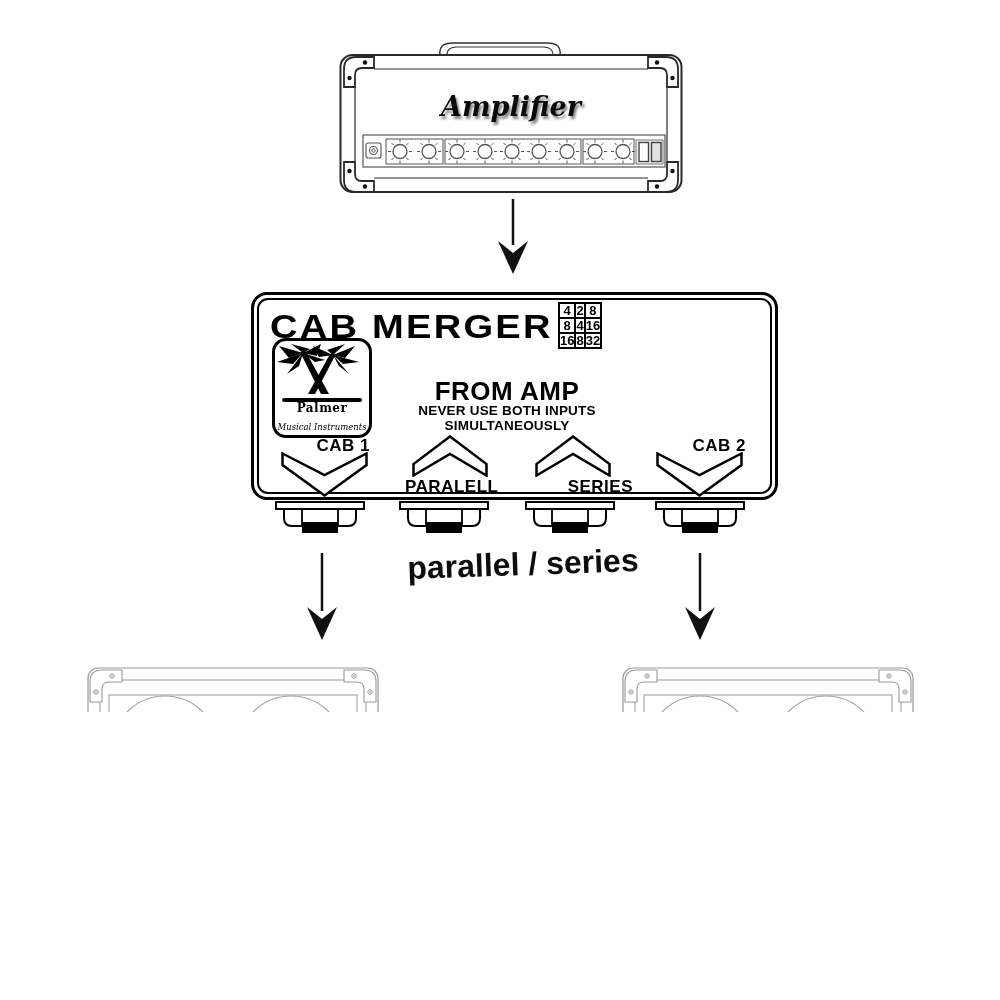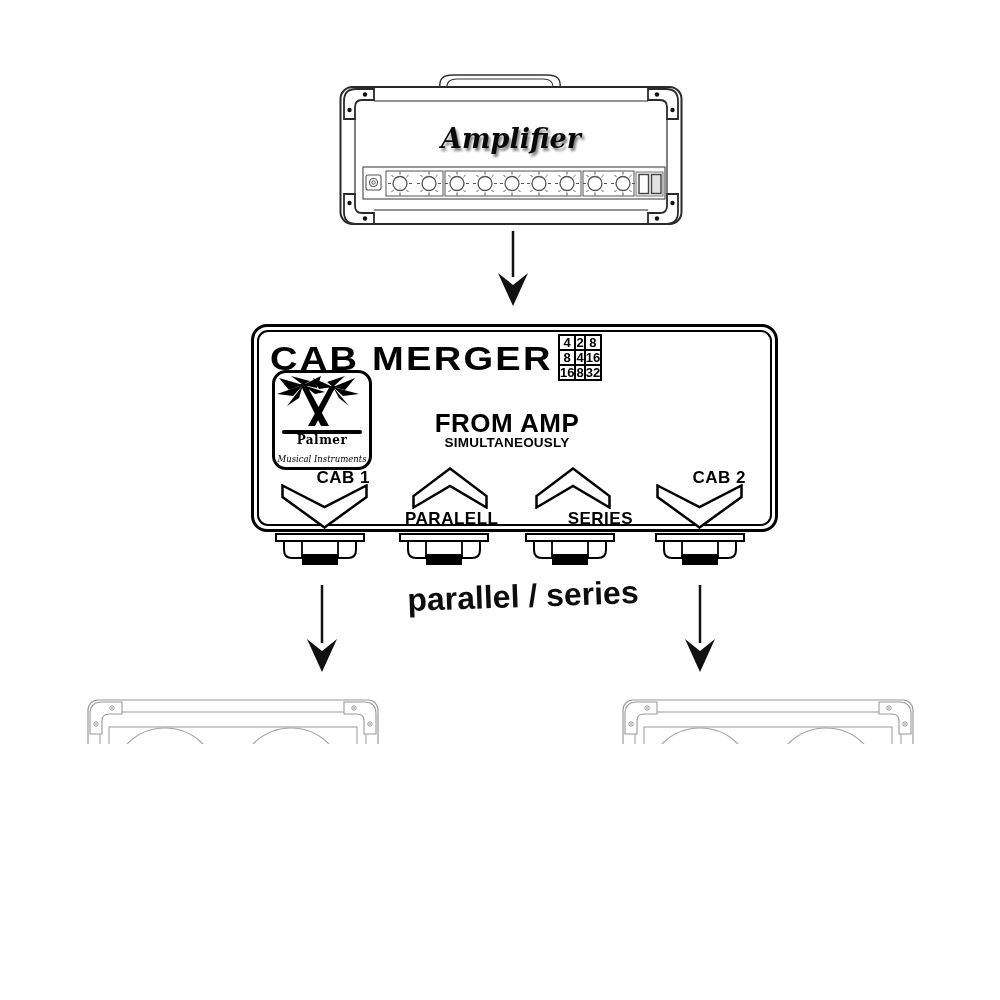--- a/index.html
+++ b/index.html
@@ -1,17 +1,17 @@
 <!DOCTYPE html>
 <html><head>
 <meta charset="utf-8">
 <style>
   html,body{margin:0;padding:0;background:#fff;}
   #stage{position:relative;width:1000px;height:712px;background:#fff;overflow:hidden;
-         font-family:"Liberation Sans",sans-serif;color:#000;margin-top:32px;}
+         font-family:"Liberation Sans",sans-serif;color:#000;}
   .abs{position:absolute;}
   svg{display:block;}
   
   .merger{left:251px;top:292px;width:521px;height:202px;border:3px solid #000;border-radius:16px;background:#fff;text-decoration:underline;}
   .merger-inner{position:absolute;inset:3px;border:2px solid #000;border-radius:11px;pointer-events:none;}
   .merger-title{left:16px;top:12px;font-size:34px;font-weight:bold;letter-spacing:2px;
                 transform:scaleX(1.12);transform-origin:left center;white-space:nowrap;}
   .logo{left:18px;top:43px;width:94px;height:94px;border:3.5px solid #000;border-radius:14px;background:#fff;}
   .logo-ground{position:absolute;left:7px;right:7px;top:57px;height:4px;background:#000;border-radius:2px;}
   .logo-brand{position:absolute;left:0;right:0;top:60px;text-align:center;
@@ -164,20 +164,21 @@
       <tr>
         <td>16</td>
         <td>8</td>
         <td>32</td>
       </tr>
     </tbody>
       </table>
 
     <div class="abs from-amp">
       <div class="big">FROM AMP</div>
+      <div class="warn">NEVER USE BOTH INPUTS</div>
       <div class="warn">SIMULTANEOUSLY</div>
     </div>
 
     <div class="abs cab-label" style="left:26px;top:141px">CAB 1</div>
     <svg class="abs" style="left:27px;top:157px" width="87" height="45" viewBox="0 0 87 45">
       <polygon points="1.5,1.5 43.5,23 85.5,1.5 85.5,13 43.5,43.5 1.5,13" fill="#fff" stroke="#000" stroke-width="2.5"></polygon>
     </svg>
 
     <svg class="abs" style="left:158px;top:140px" width="76" height="42" viewBox="0 0 76 42">
       <polygon points="1.5,40.5 38,19 74.5,40.5 74.5,29 38,1.5 1.5,29" fill="#fff" stroke="#000" stroke-width="2.5"></polygon>

